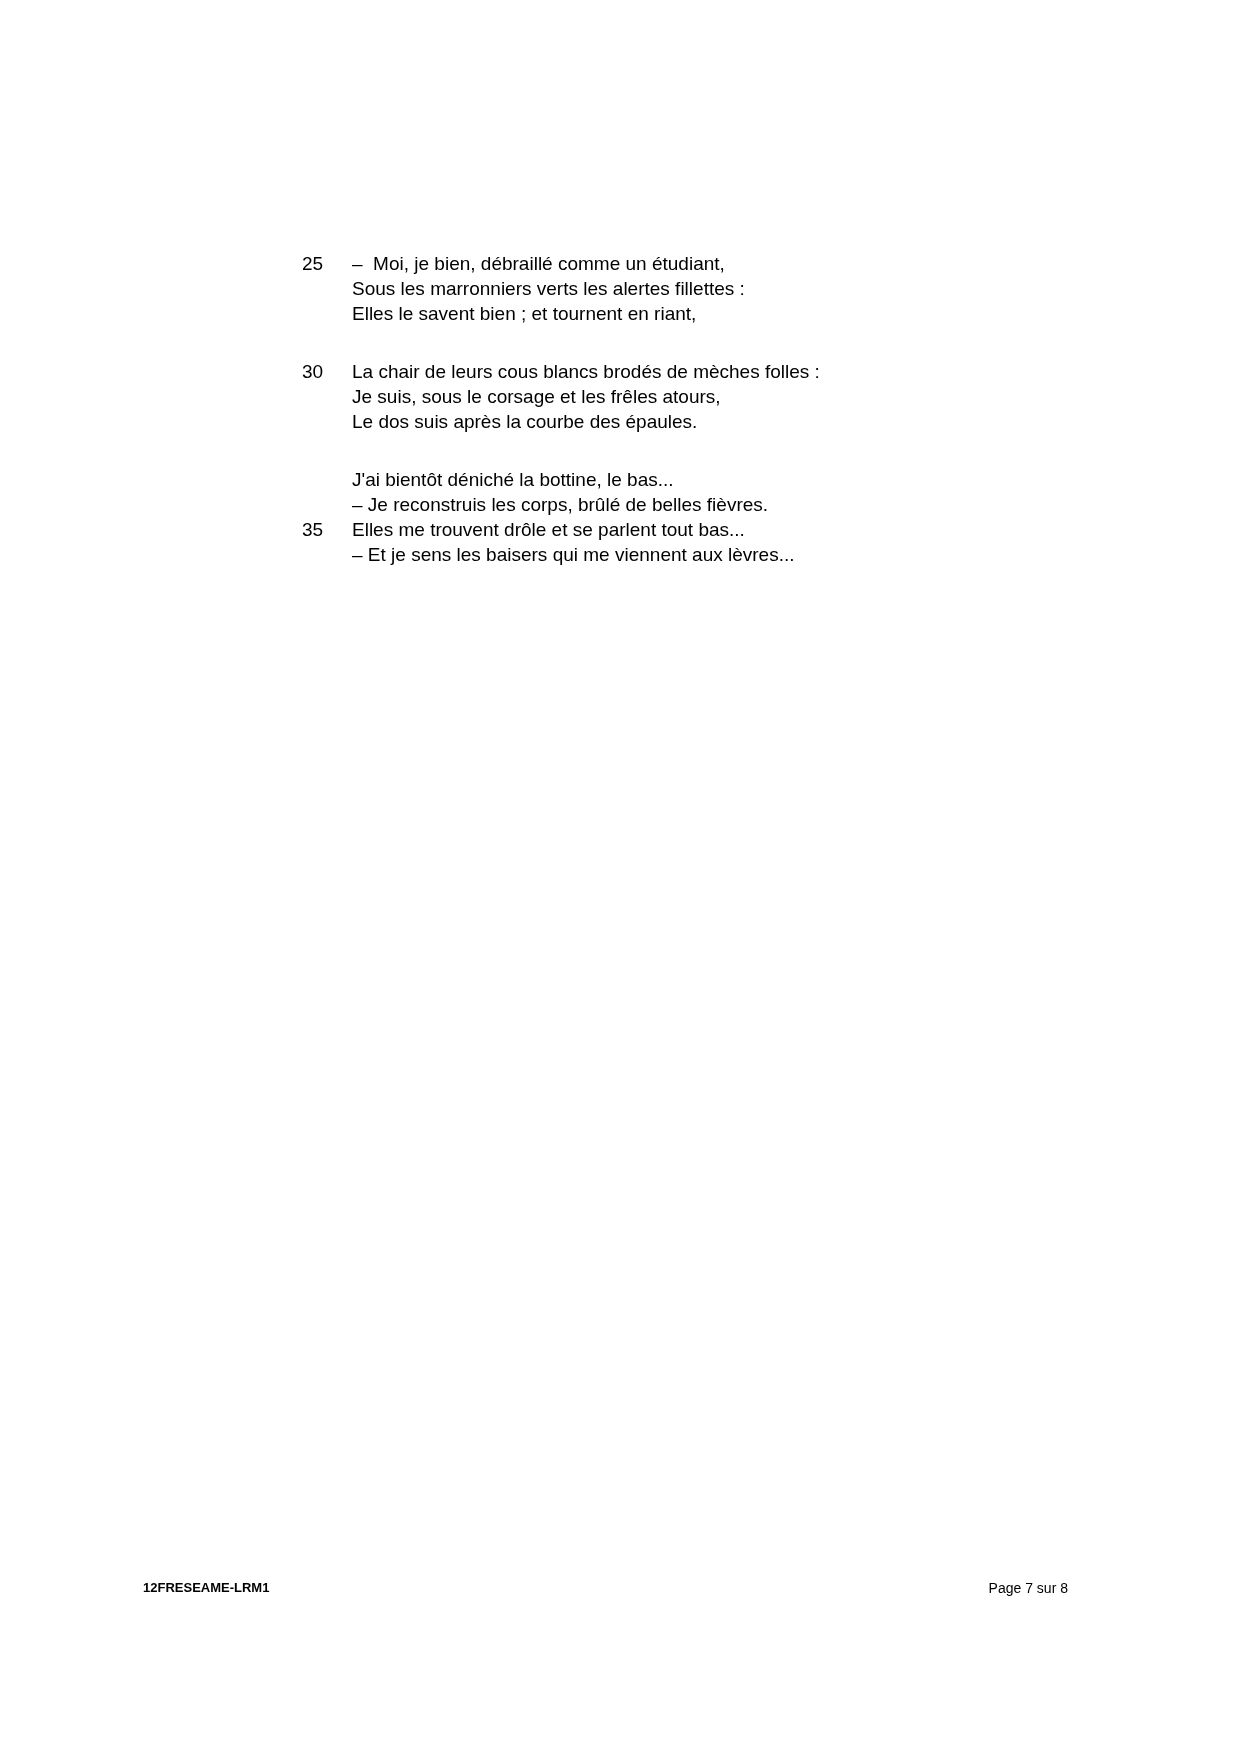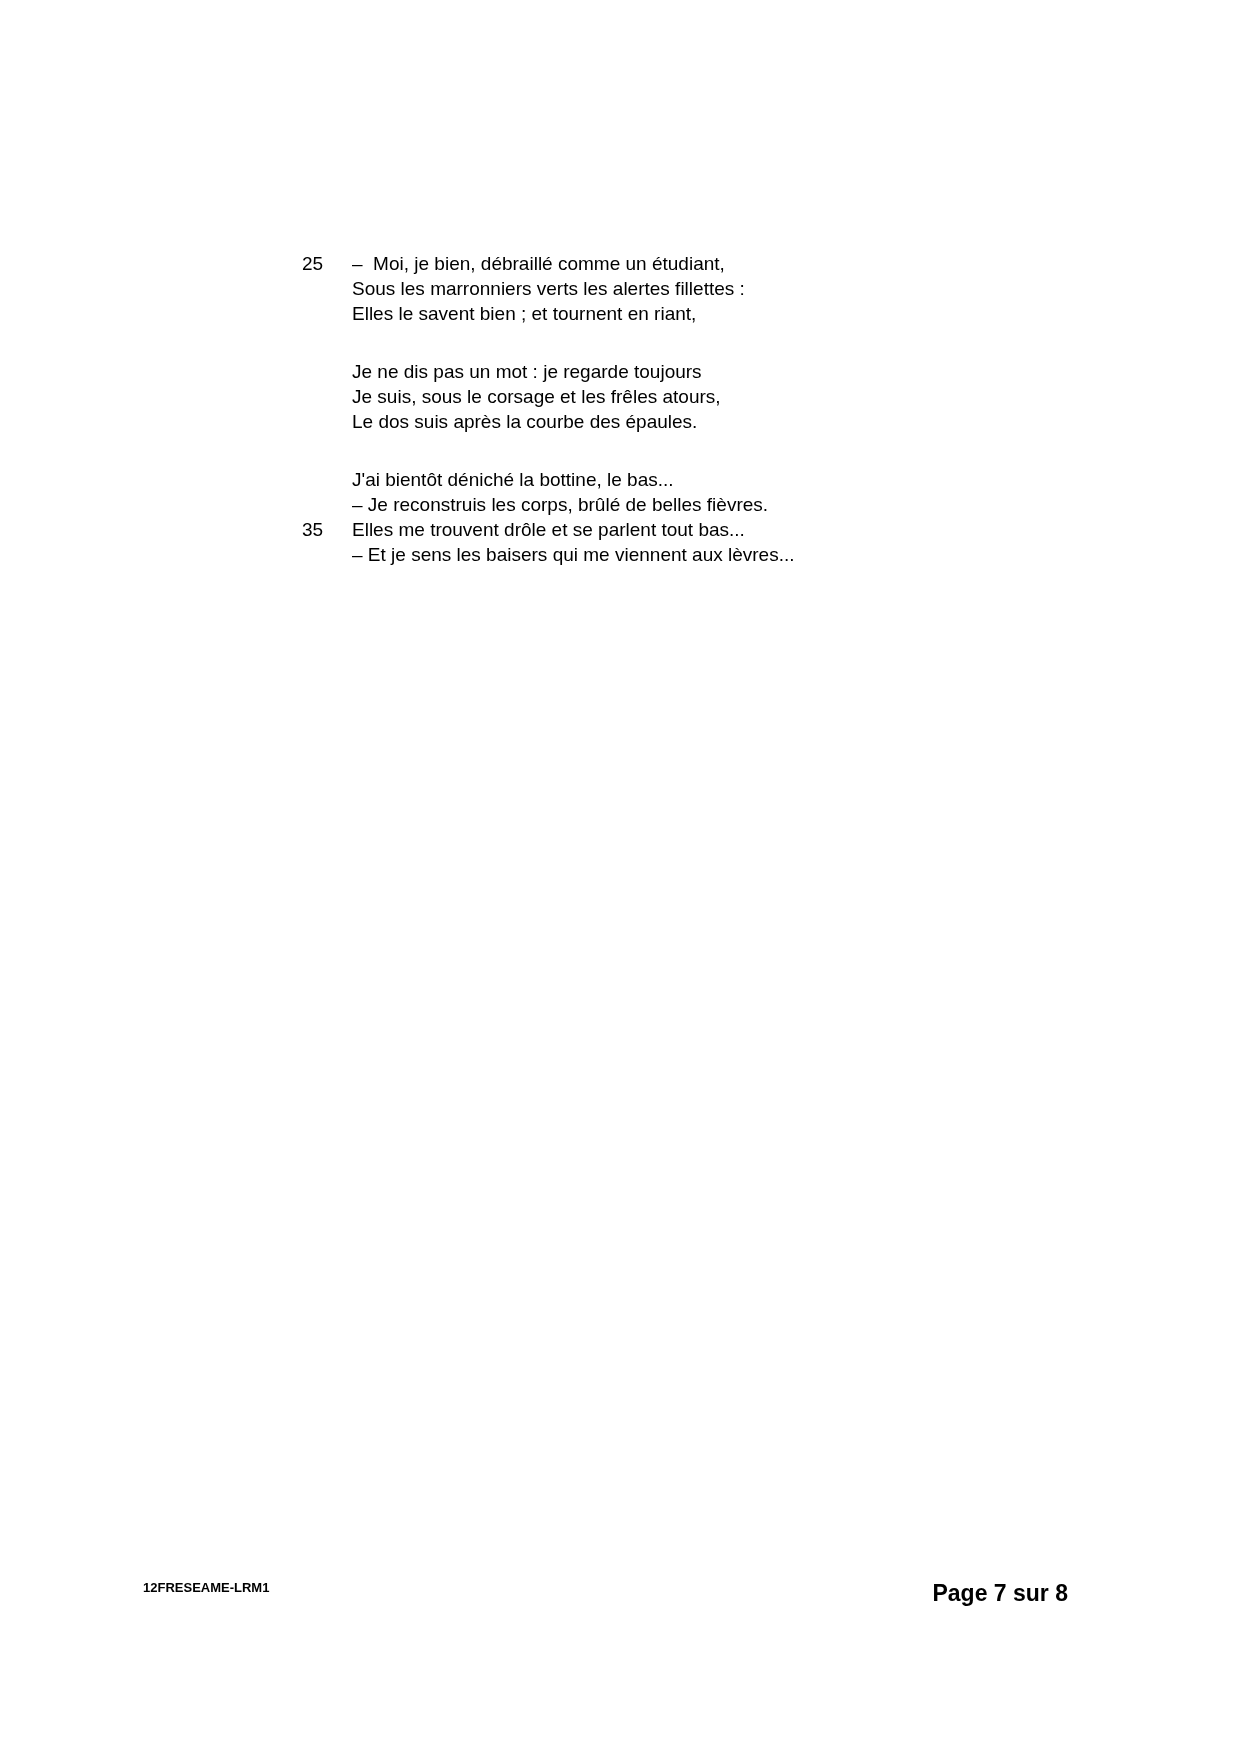--- a/index.html
+++ b/index.html
@@ -41,37 +41,37 @@
     left: 143px;
     top: 1580px;
     font-size: 13px;
     font-weight: bold;
     white-space: nowrap;
   }
   .footer-right {
     position: absolute;
     right: 172px;
     top: 1580px;
-    font-size: 23px;
-    font-weight: bold;
+    font-size: 14px;
+    font-weight: normal;
     white-space: nowrap;
   }
 </style>
 </head>
 <body>
 
 <div class="page">
   <div class="poem">
       <div class="stanza">
         <div class="verse-line"><span class="line-number">25</span><span class="verse-text">–  Moi, je bien, débraillé comme un étudiant,</span></div>
         <div class="verse-line"><span class="line-number"></span><span class="verse-text">Sous les marronniers verts les alertes fillettes :</span></div>
         <div class="verse-line"><span class="line-number"></span><span class="verse-text">Elles le savent bien ; et tournent en riant,</span></div>
       </div>
       <div class="stanza">
-        <div class="verse-line"><span class="line-number"></span><span class="verse-text">Je ne dis pas un mot : je regarde toujours</span></div>
+        <div class="verse-line"><span class="line-number">30</span><span class="verse-text">La chair de leurs cous blancs brodés de mèches folles :</span></div>
         <div class="verse-line"><span class="line-number"></span><span class="verse-text">Je suis, sous le corsage et les frêles atours,</span></div>
         <div class="verse-line"><span class="line-number"></span><span class="verse-text">Le dos suis après la courbe des épaules.</span></div>
       </div>
       <div class="stanza">
         <div class="verse-line"><span class="line-number"></span><span class="verse-text">J'ai bientôt déniché la bottine, le bas...</span></div>
         <div class="verse-line"><span class="line-number"></span><span class="verse-text">– Je reconstruis les corps, brûlé de belles fièvres.</span></div>
         <div class="verse-line"><span class="line-number">35</span><span class="verse-text">Elles me trouvent drôle et se parlent tout bas...</span></div>
         <div class="verse-line"><span class="line-number"></span><span class="verse-text">– Et je sens les baisers qui me viennent aux lèvres...</span></div>
       </div>
     </div>

